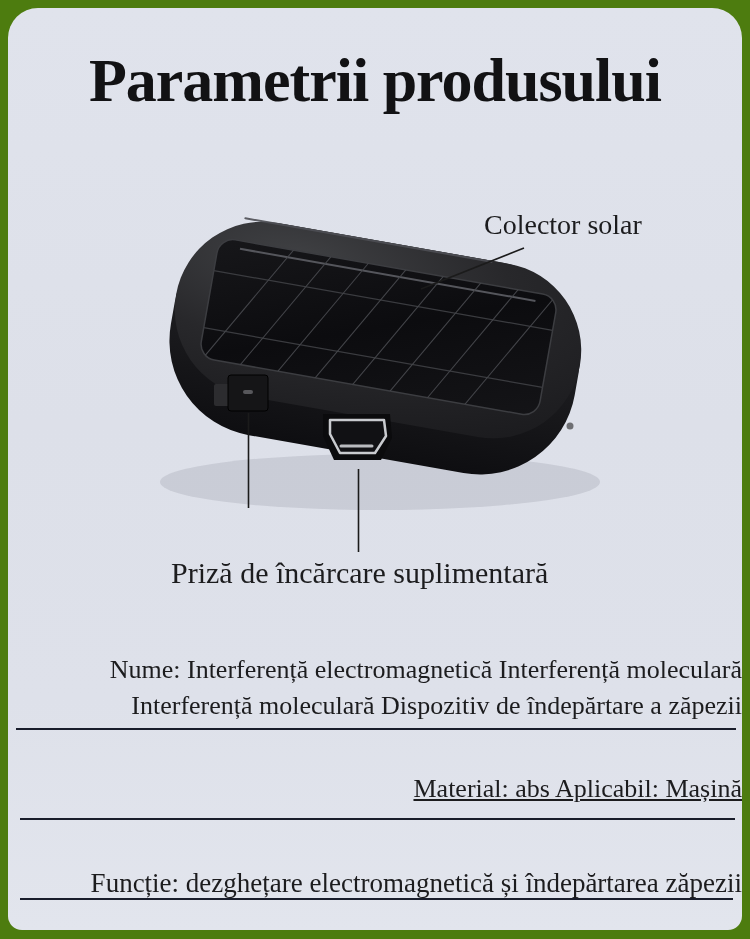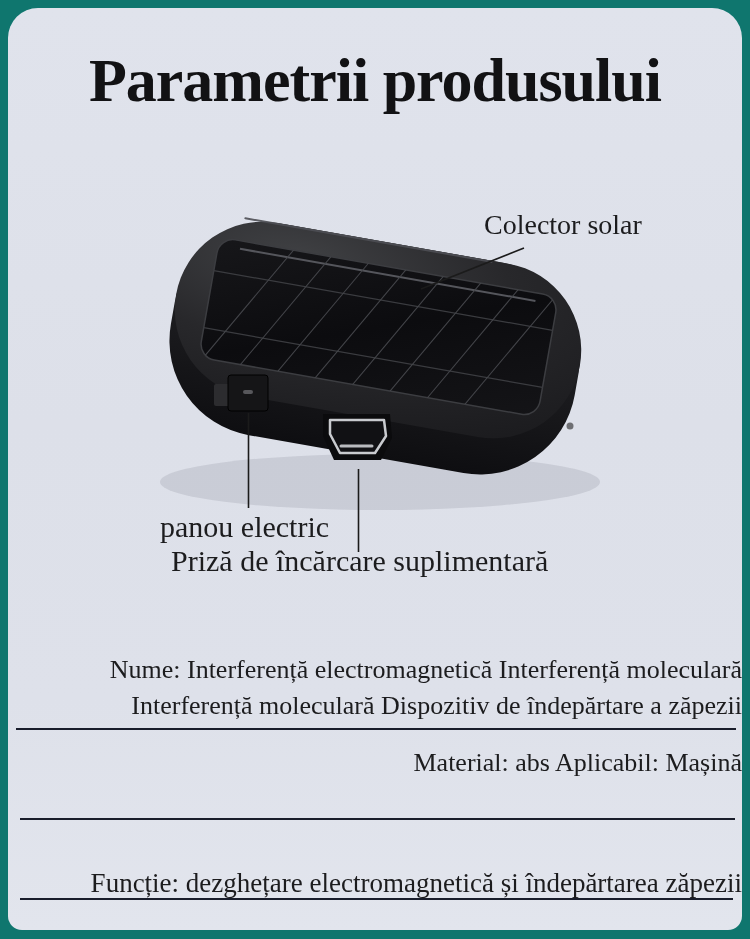--- a/index.html
+++ b/index.html
@@ -1,42 +1,42 @@
 <!DOCTYPE html>
 <html><head>
 <meta charset="utf-8">
 <style>
   html,body{margin:0;padding:0;background:#ffffff;}
   .page{
-    position:relative;width:750px;height:939px;background:#0f766e;overflow:hidden;
+    position:relative;width:750px;height:939px;background:#4d7c0f;overflow:hidden;
     font-family:"Liberation Serif","DejaVu Serif",serif;color:#1b1b1d;
   }
   .panel{
     position:absolute;left:8px;top:8px;width:734px;height:922px;
     border-radius:30px 30px 14px 14px;
     background:linear-gradient(180deg,#e0e3ec 0%,#dde0e9 45%,#dee1ea 75%,#e2e5ed 100%);
   }
   .title{
     position:absolute;left:0;top:48px;width:750px;text-align:center;
     font-size:62px;font-weight:bold;line-height:1.05;color:#121214;letter-spacing:-1px;
   }
   .illustration{position:absolute;left:0;top:170px;width:622px;height:450px;padding-left:32px;}
   .illustration svg{position:absolute;left:0;top:0;}
   .callout{
     position:absolute;font-size:29px;line-height:1.15;color:#1c1c1e;white-space:nowrap;
   }
   .label-solar{left:484px;top:39px;font-size:28px;}
   .label-switch{left:160px;top:340px;font-size:30px;}
-  .label-usb{left:171px;top:374px;font-size:30px;}
+  .label-usb{left:171px;top:386px;font-size:30px;}
   .spec-text{
     position:absolute;left:28px;width:714px;font-size:26px;line-height:36px;
     color:#1c1c1e;white-space:pre-line;text-align:right;
   }
   .spec-name{top:652px;}
-  .spec-material{top:746px;line-height:34px;}
+  .spec-material{top:772px;line-height:34px;text-decoration:underline;}
   .spec-function{top:853px;line-height:34px;font-size:27px;margin-top:13px;}
   .divider{position:absolute;height:2px;background:#191d2b;}
   .divider-1{left:16px;top:728px;width:720px;}
   .divider-2{left:20px;top:818px;width:715px;}
   .divider-3{left:20px;top:898px;width:713px;}
 </style>
 </head>
 <body>
 
 <div class="page">
@@ -106,21 +106,20 @@
       </g>
 
       <circle cx="570" cy="256" r="3.5" fill="#6e6f73"></circle>
 
       <line x1="524" y1="78" x2="421" y2="119" stroke="#1b1b1b" stroke-width="1.6"></line>
       <line x1="248.5" y1="243" x2="248.5" y2="338" stroke="#1b1b1b" stroke-width="1.6"></line>
       <line x1="358.5" y1="299" x2="358.5" y2="382" stroke="#1b1b1b" stroke-width="1.6"></line>
     </svg>
 
     <div class="callout label-solar">Colector solar</div>
-    <div class="callout label-switch">panou electric</div>
     <div class="callout label-usb">Priză de încărcare suplimentară</div>
   </div>
 
   <div class="spec-text spec-name">Nume: Interferență electromagnetică Interferență moleculară
 Interferență moleculară Dispozitiv de îndepărtare a zăpezii</div>
   <div class="divider divider-1"></div>
 
   <div class="spec-text spec-material">Material: abs Aplicabil: Mașină</div>
   <div class="divider divider-2"></div>
 

